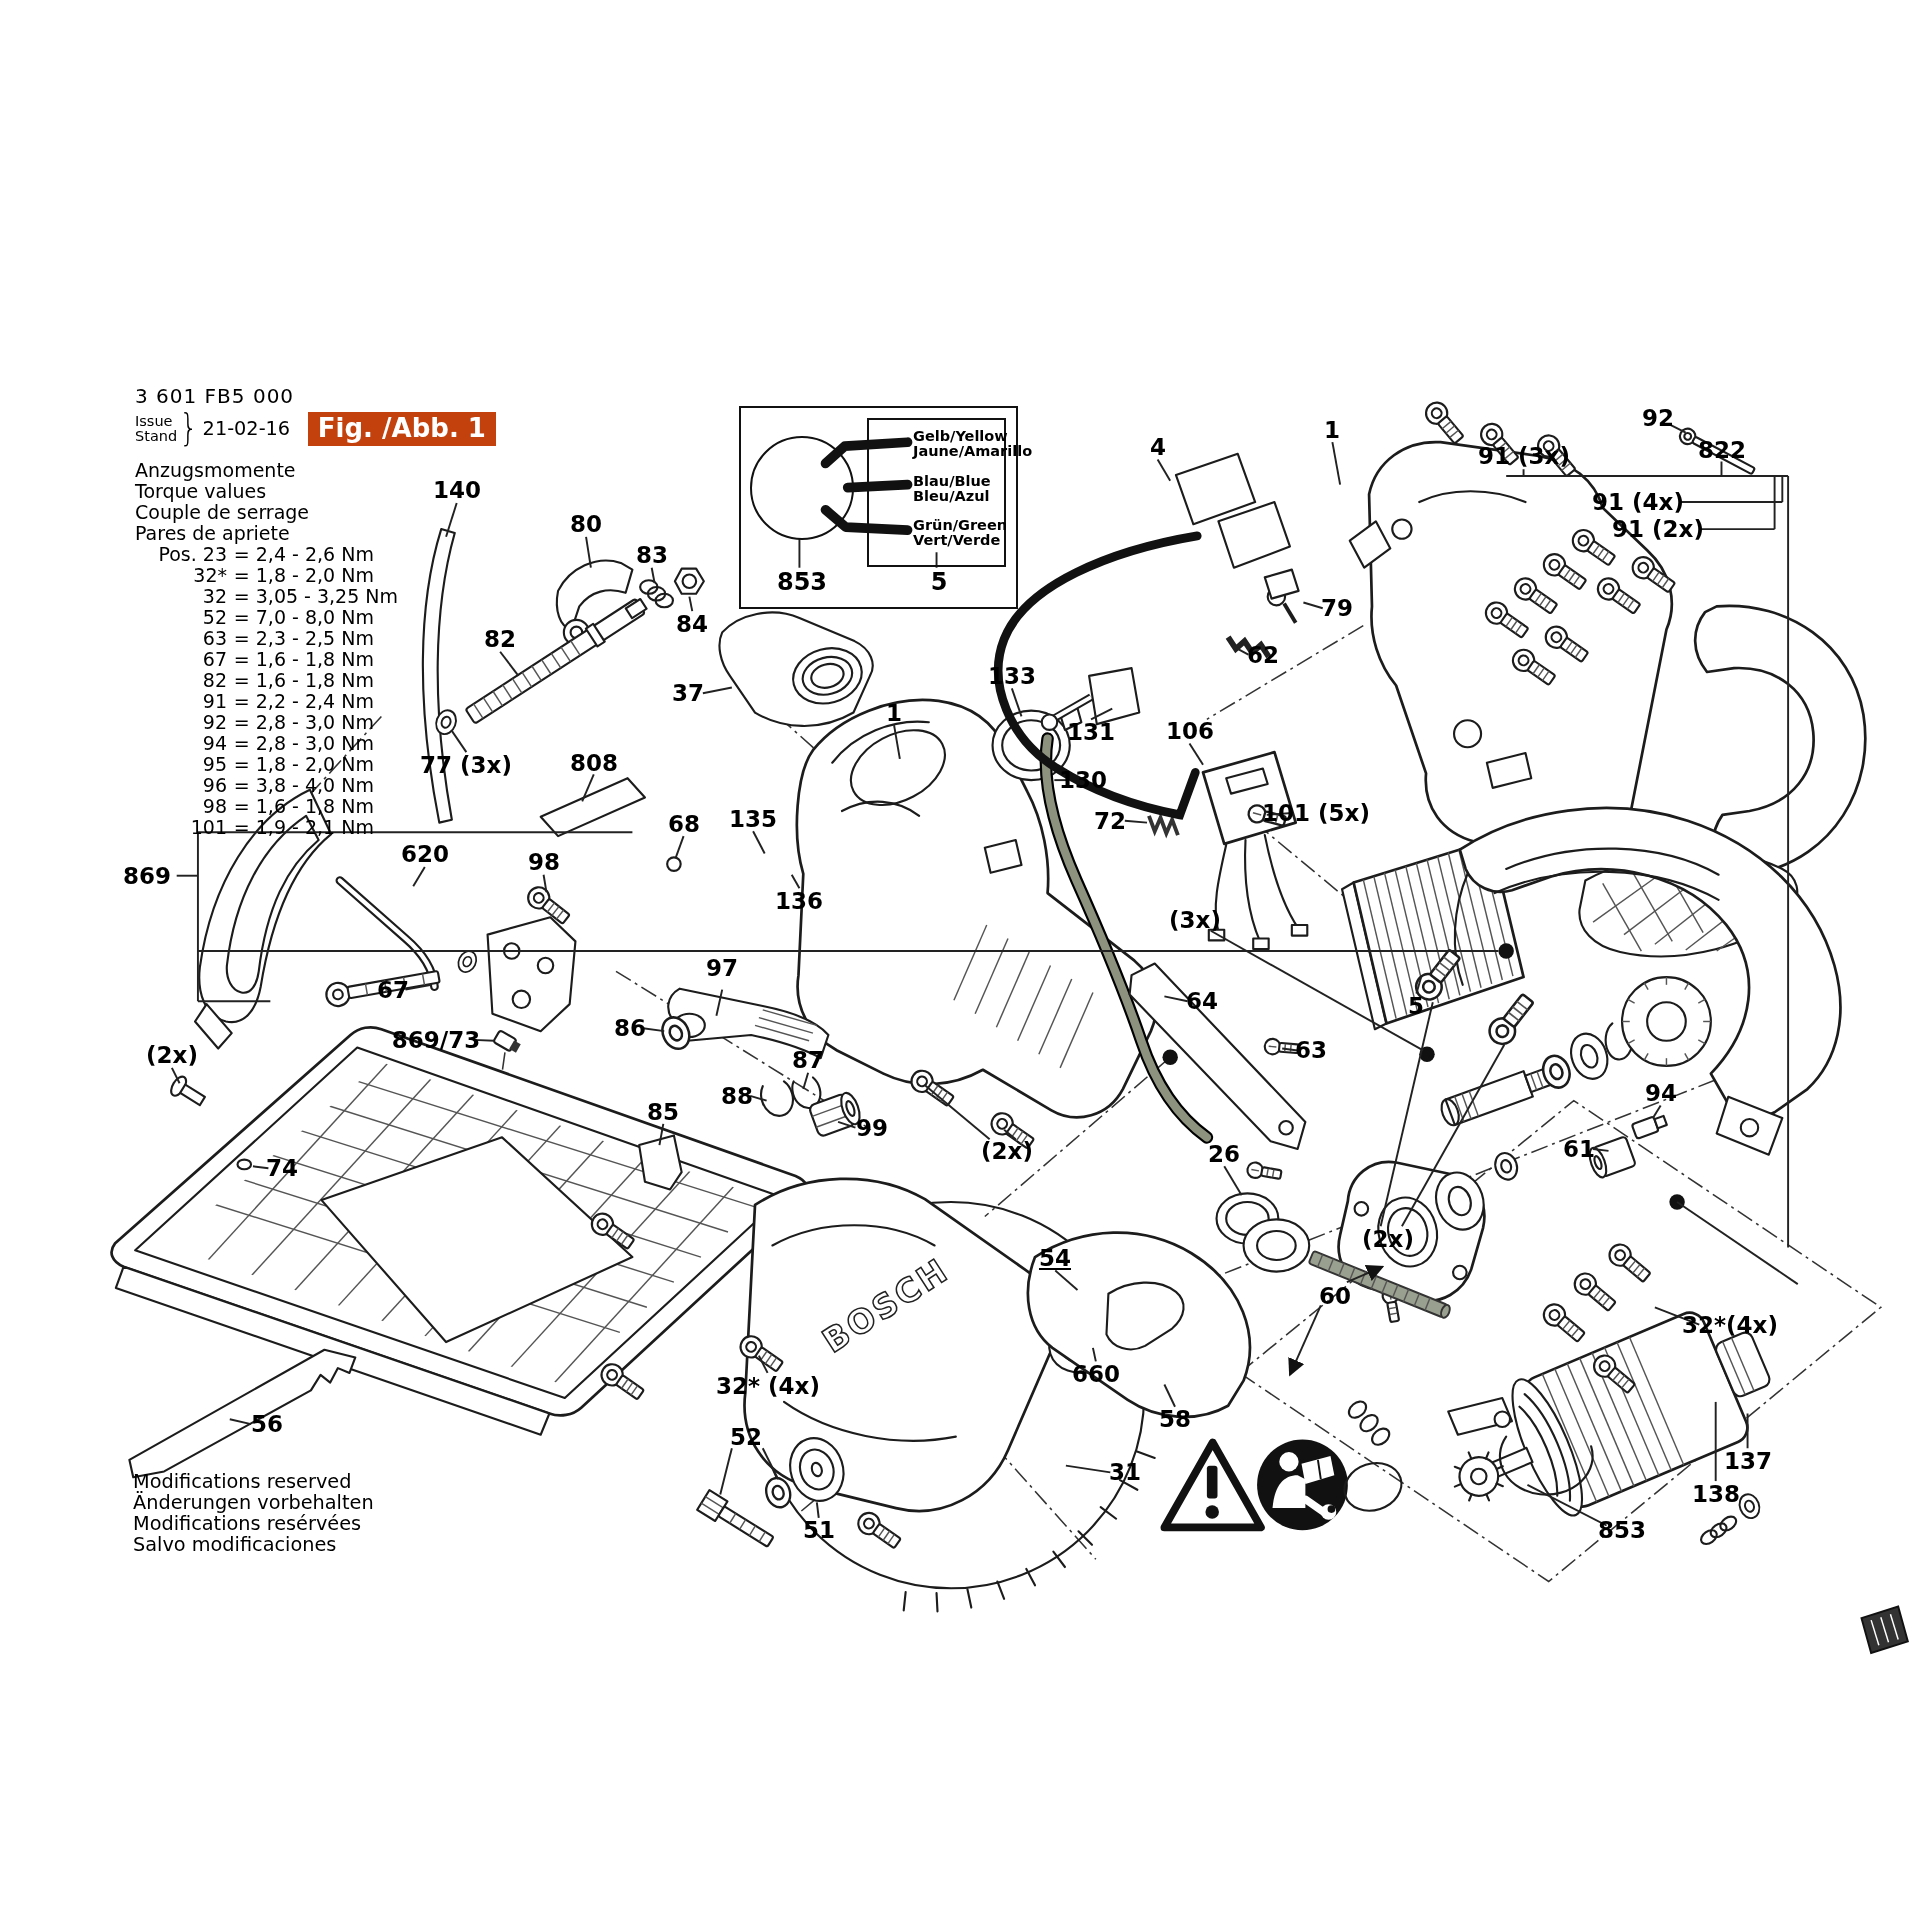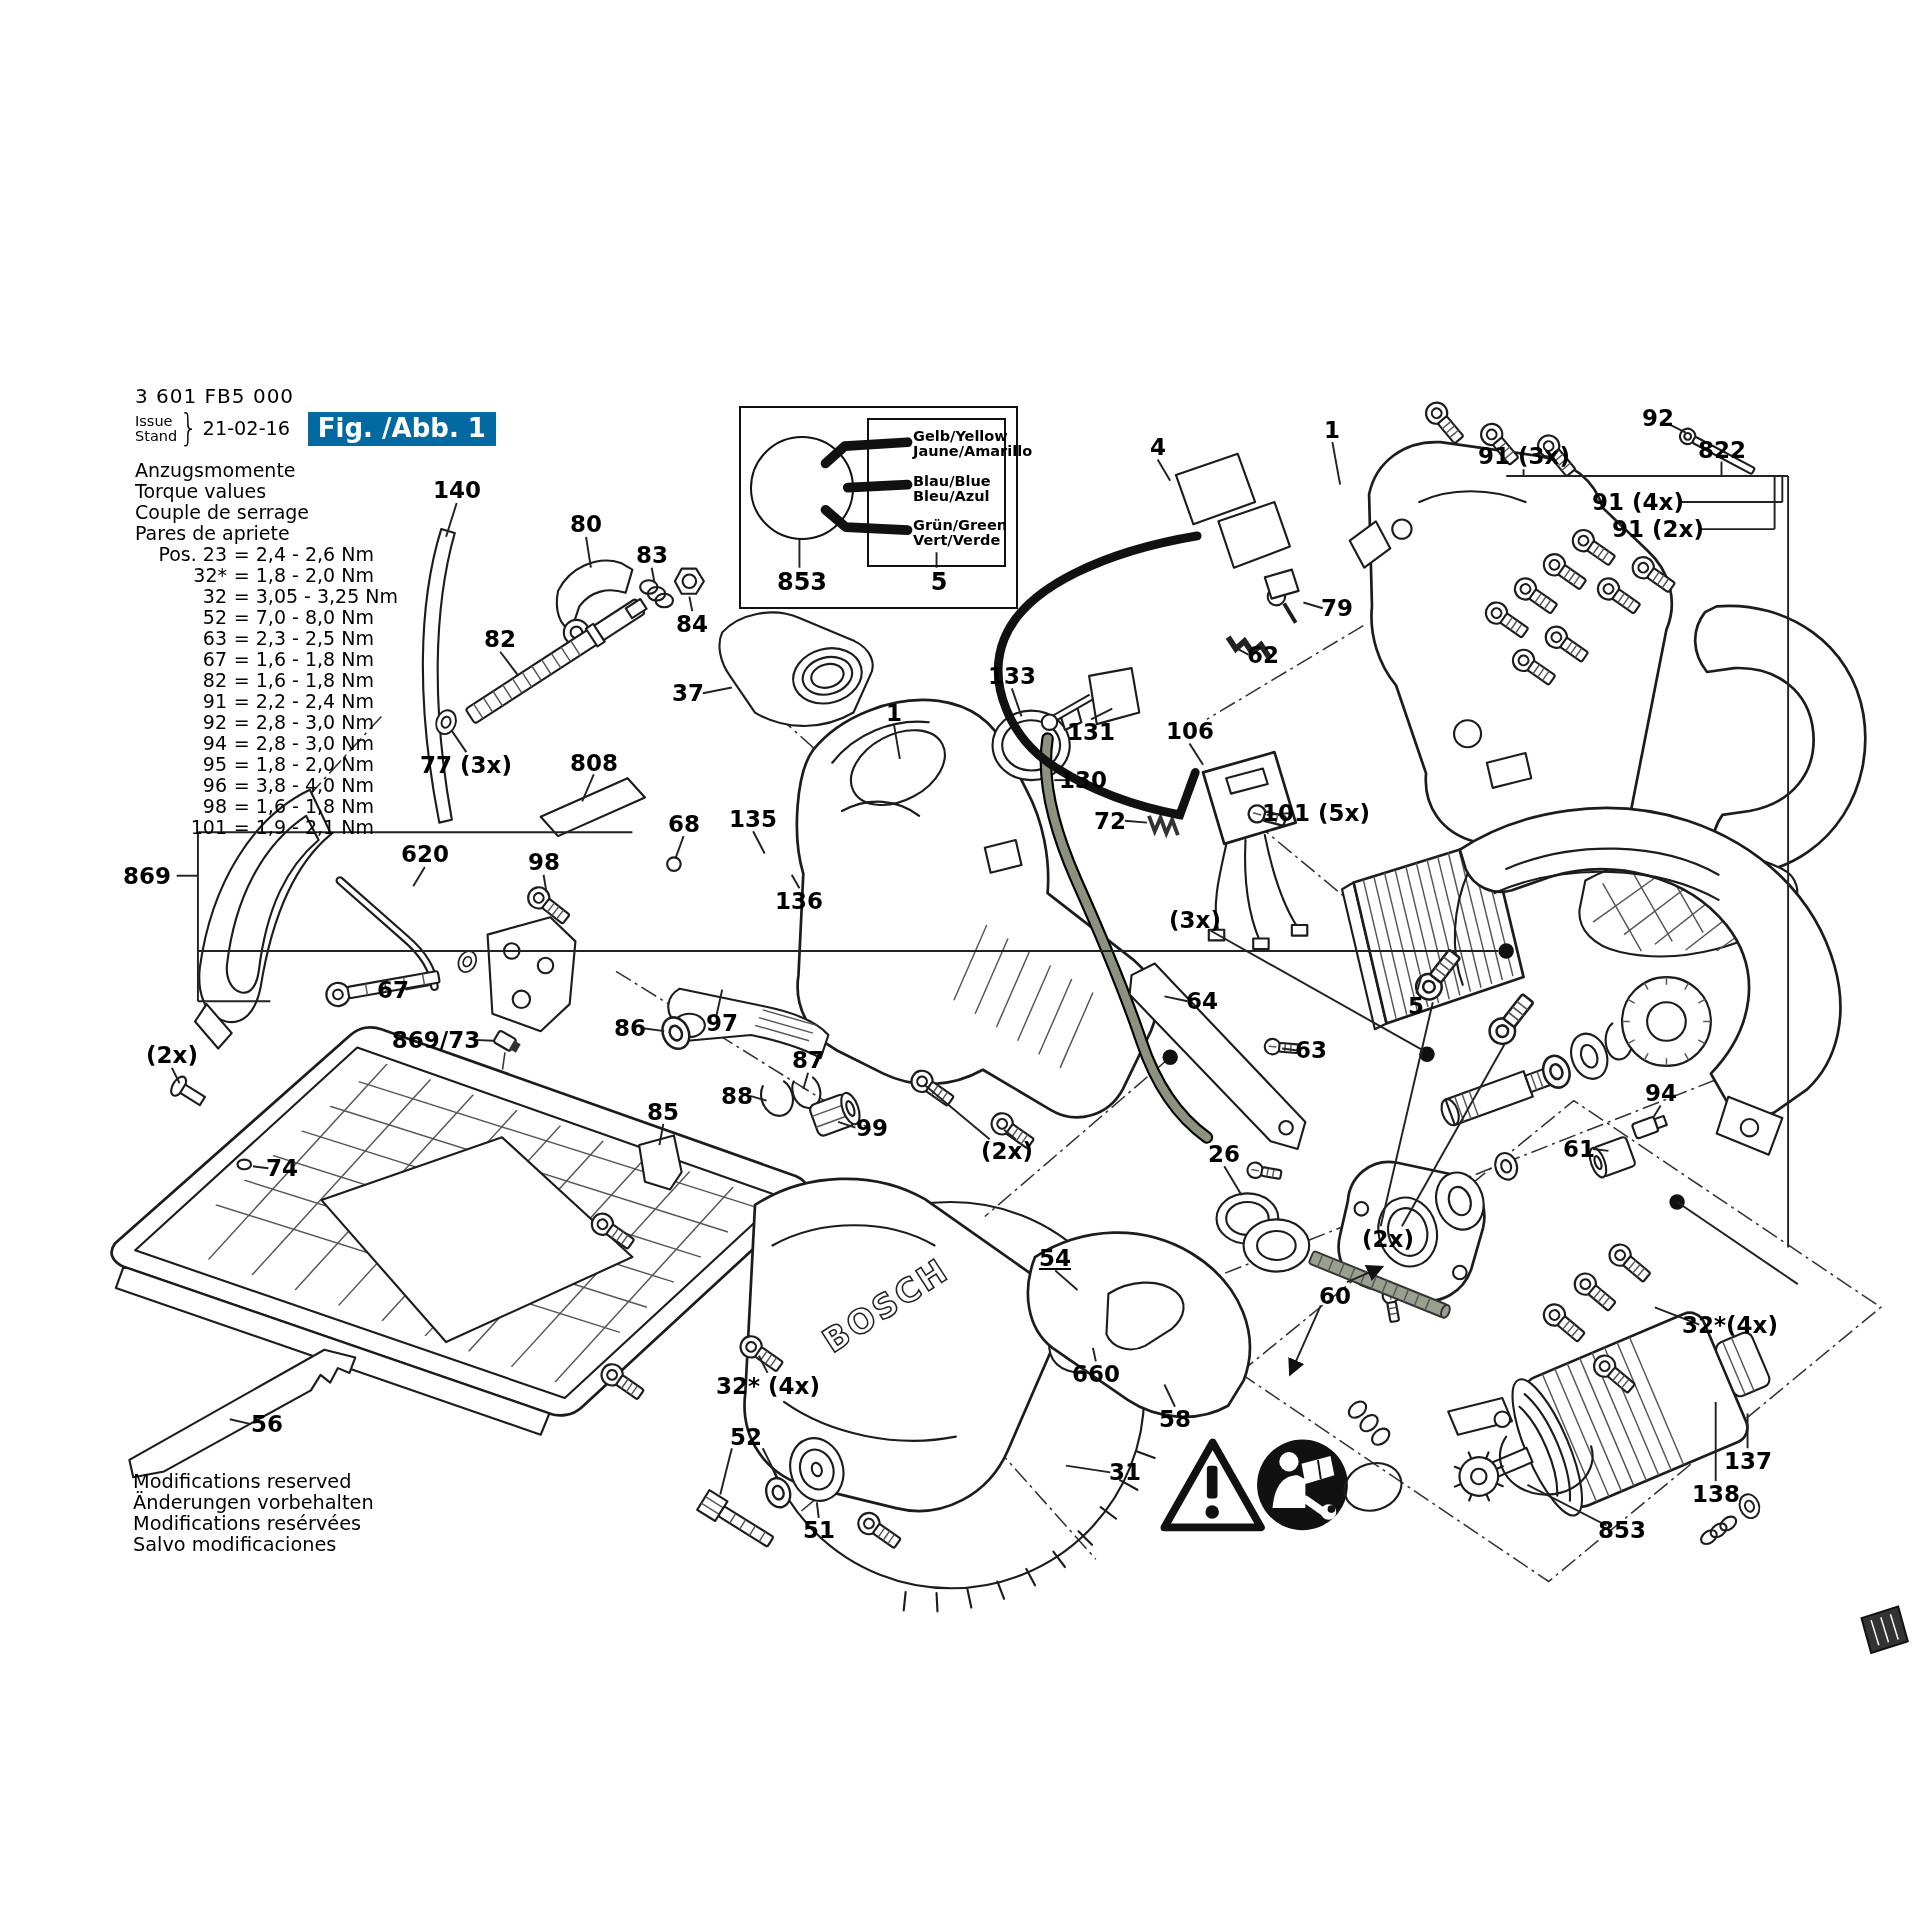--- a/index.html
+++ b/index.html
@@ -7,21 +7,21 @@
          font-family:"DejaVu Sans","Liberation Sans",sans-serif;color:#000;}
   .stage svg{position:absolute;left:0;top:0;z-index:1;}
   .layer{position:absolute;left:0;top:0;width:1931px;height:1931px;z-index:2;}
   
   .hdr{position:absolute;left:135px;top:384px;}
   .partnum{font-size:20px;letter-spacing:1px;}
   .issuerow{display:flex;align-items:center;margin-top:3.9px;}
   .issuecol{display:flex;flex-direction:column;font-size:14.5px;line-height:14.5px;}
   .brace{font-size:37px;font-weight:300;line-height:29px;margin:0 1.9px 0 0;transform:scaleX(.8);}
   .issuedate{font-size:19.3px;margin-right:18px;}
-  .figbox{background:#0369a1;color:#fff;font-size:26px;font-weight:bold;padding:1px 9.7px 2.9px 9.7px;}
+  .figbox{background:#c2410c;color:#fff;font-size:26px;font-weight:bold;padding:1px 9.7px 2.9px 9.7px;}
   
   .torq{position:absolute;left:135px;top:460px;font-size:19px;line-height:21px;}
   .trow{display:flex;}
   .tpos{display:inline-block;width:92px;text-align:right;margin-right:6.8px;white-space:nowrap;}
   .tval{white-space:nowrap;}
   
   .lgd{position:absolute;left:739px;top:406px;width:275px;height:199px;border:2.9px solid #111;}
   .lgd-circle{position:absolute;left:8.7px;top:28px;width:100px;height:100px;border:2.9px solid #111;border-radius:50%;}
   .lgd-inner{position:absolute;left:126px;top:9.7px;width:135px;height:145px;border:2.9px solid #111;}
   .lgl{position:absolute;left:172px;font-size:14.5px;line-height:15.4px;font-weight:bold;}
@@ -777,21 +777,21 @@
         <div class="pl" style="left: 684px; top: 824px;">68</div>
         <div class="pl" style="left: 753px; top: 819px;">135</div>
         <div class="pl" style="left: 799px; top: 901px;">136</div>
         <div class="pl" style="left: 425px; top: 854px;">620</div>
         <div class="pl" style="left: 544px; top: 862px;">98</div>
         <div class="pl" style="left: 147px; top: 876px;">869</div>
         <div class="pl" style="left: 393px; top: 990px;">67</div>
         <div class="pl" style="left: 436px; top: 1040px;">869/73</div>
         <div class="pl" style="left: 172px; top: 1055px;">(2x)</div>
         <div class="pl" style="left: 282px; top: 1168px;">74</div>
-        <div class="pl" style="left: 722px; top: 1023px;">97</div>
+        <div class="pl" style="left: 722px; top: 968px;">97</div>
         <div class="pl" style="left: 630px; top: 1028px;">86</div>
         <div class="pl" style="left: 808px; top: 1060px;">87</div>
         <div class="pl" style="left: 737px; top: 1096px;">88</div>
         <div class="pl" style="left: 872px; top: 1128px;">99</div>
         <div class="pl" style="left: 663px; top: 1112px;">85</div>
         <div class="pl" style="left: 1007px; top: 1151px;">(2x)</div>
         <div class="pl" style="left: 1195px; top: 920px;">(3x)</div>
         <div class="pl" style="left: 1202px; top: 1001px;">64</div>
         <div class="pl" style="left: 1311px; top: 1050px;">63</div>
         <div class="pl" style="left: 1416px; top: 1006px;">5</div>

